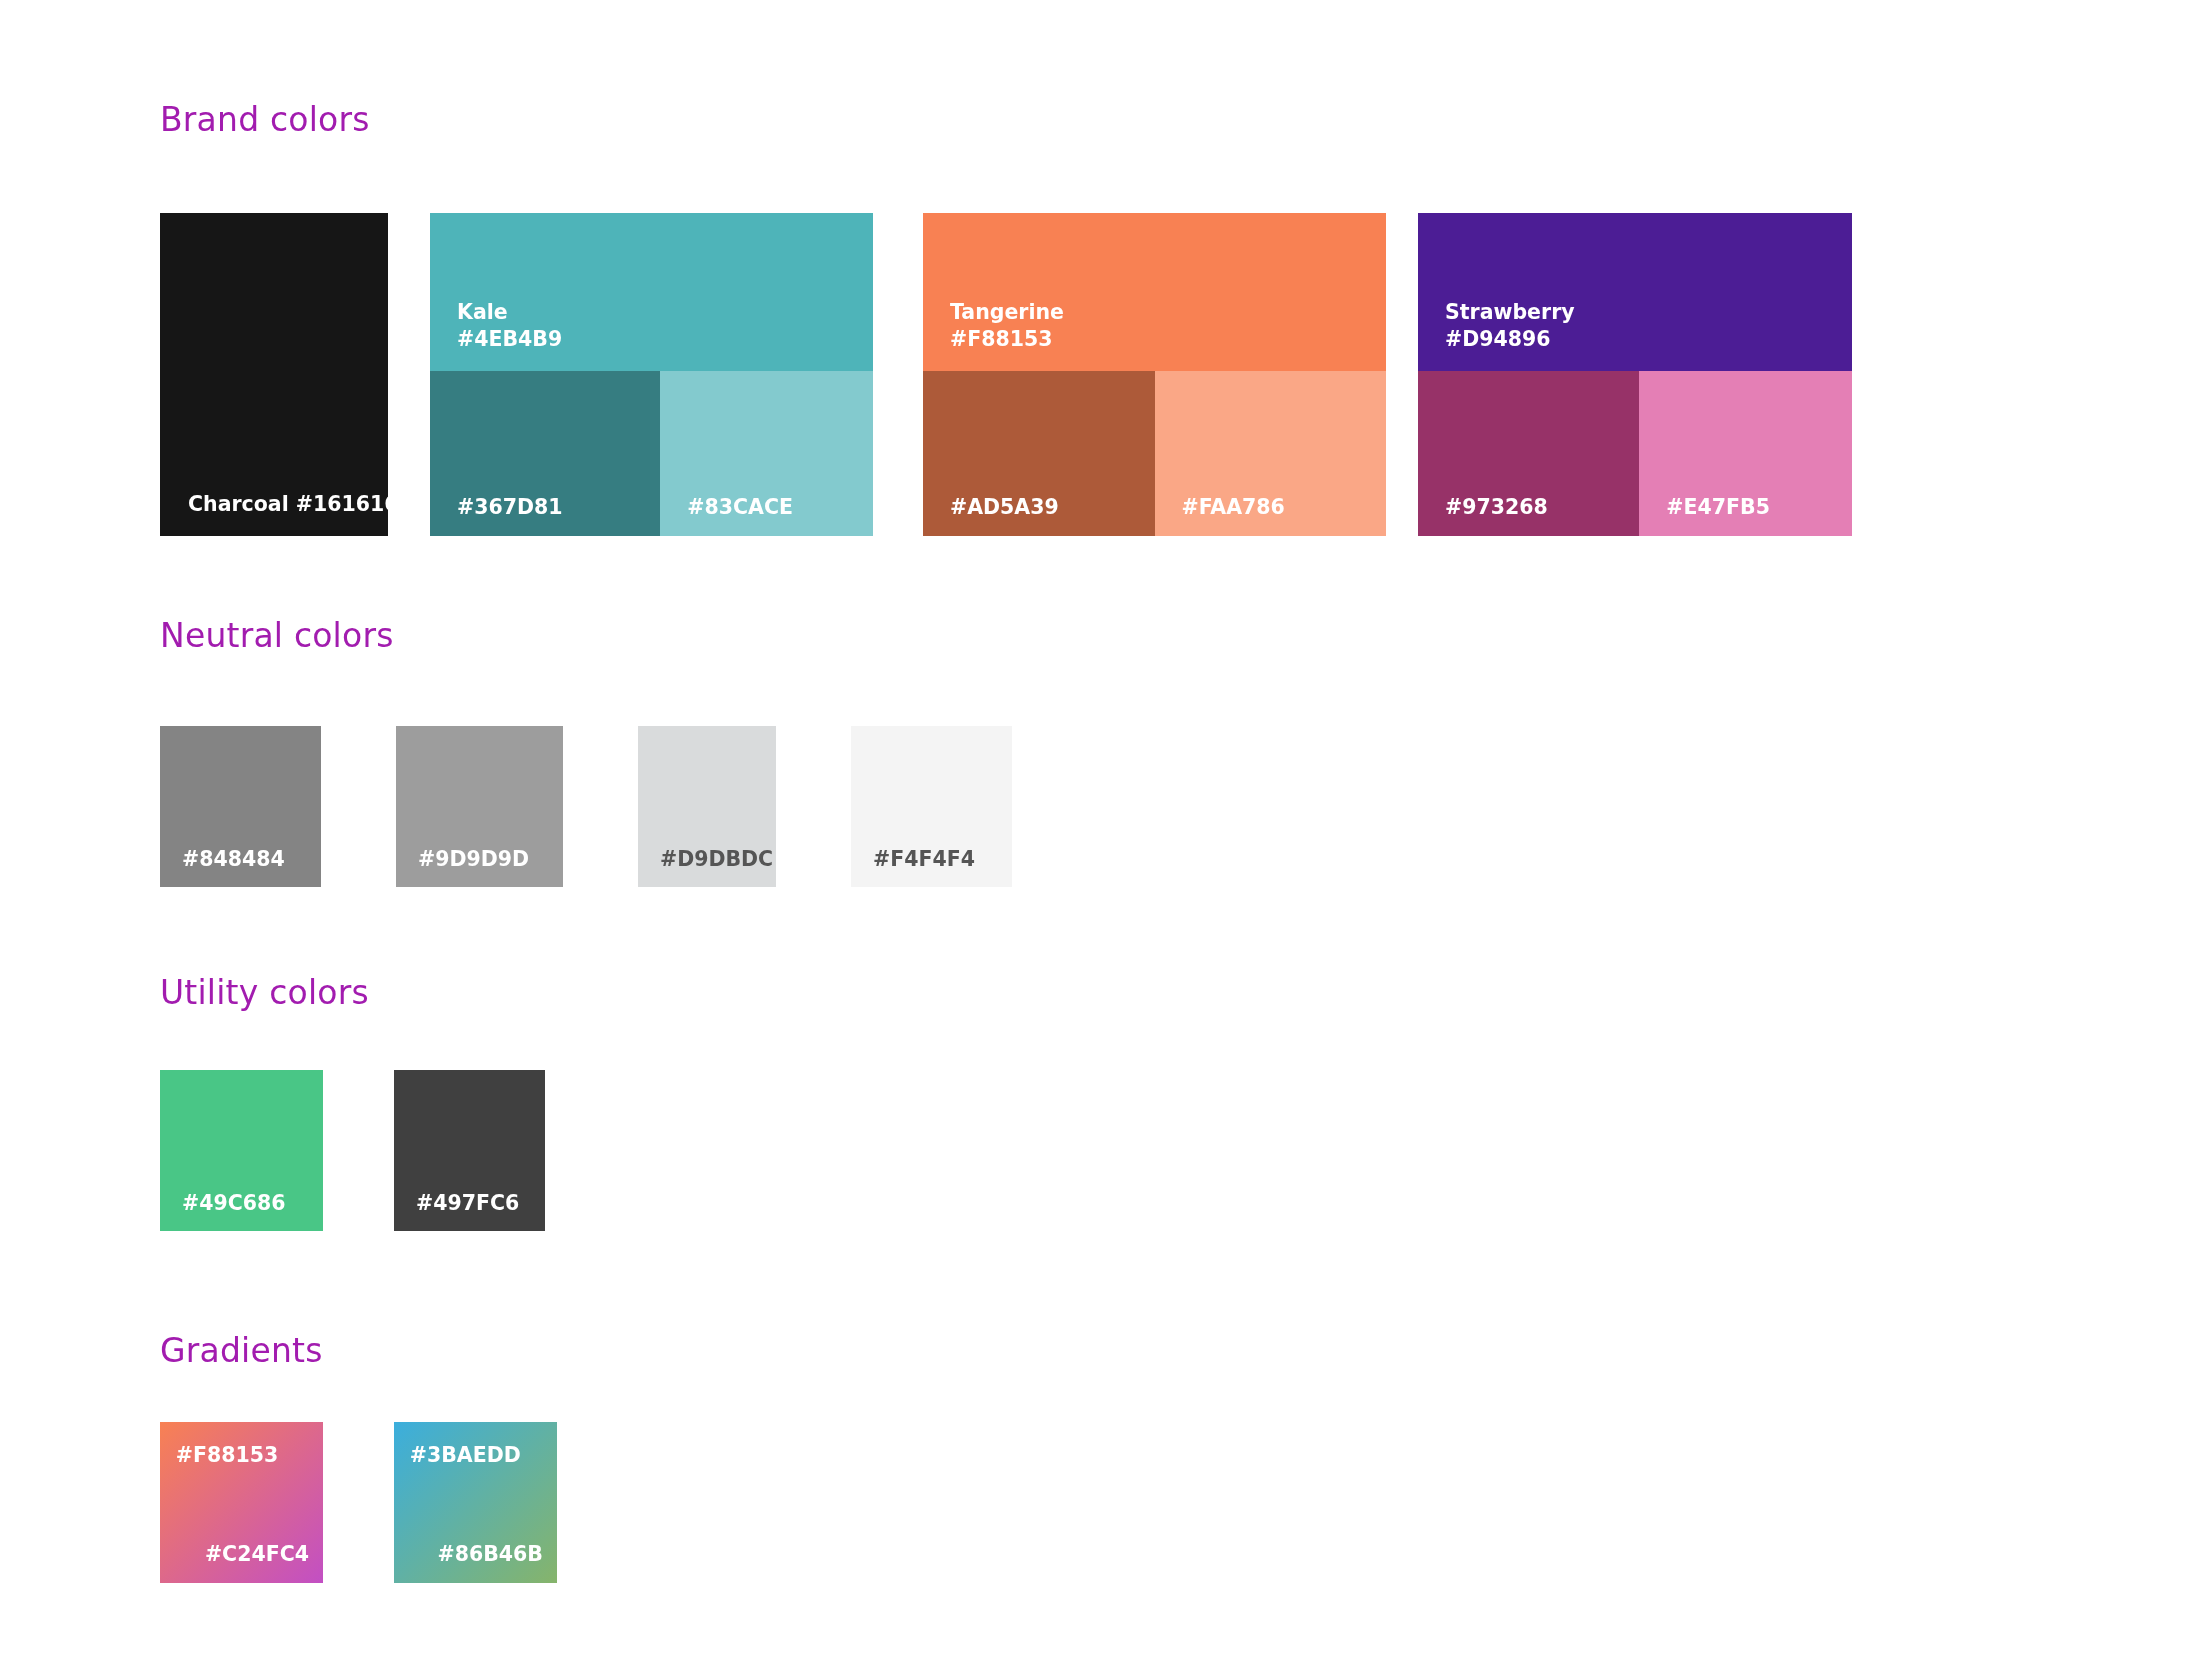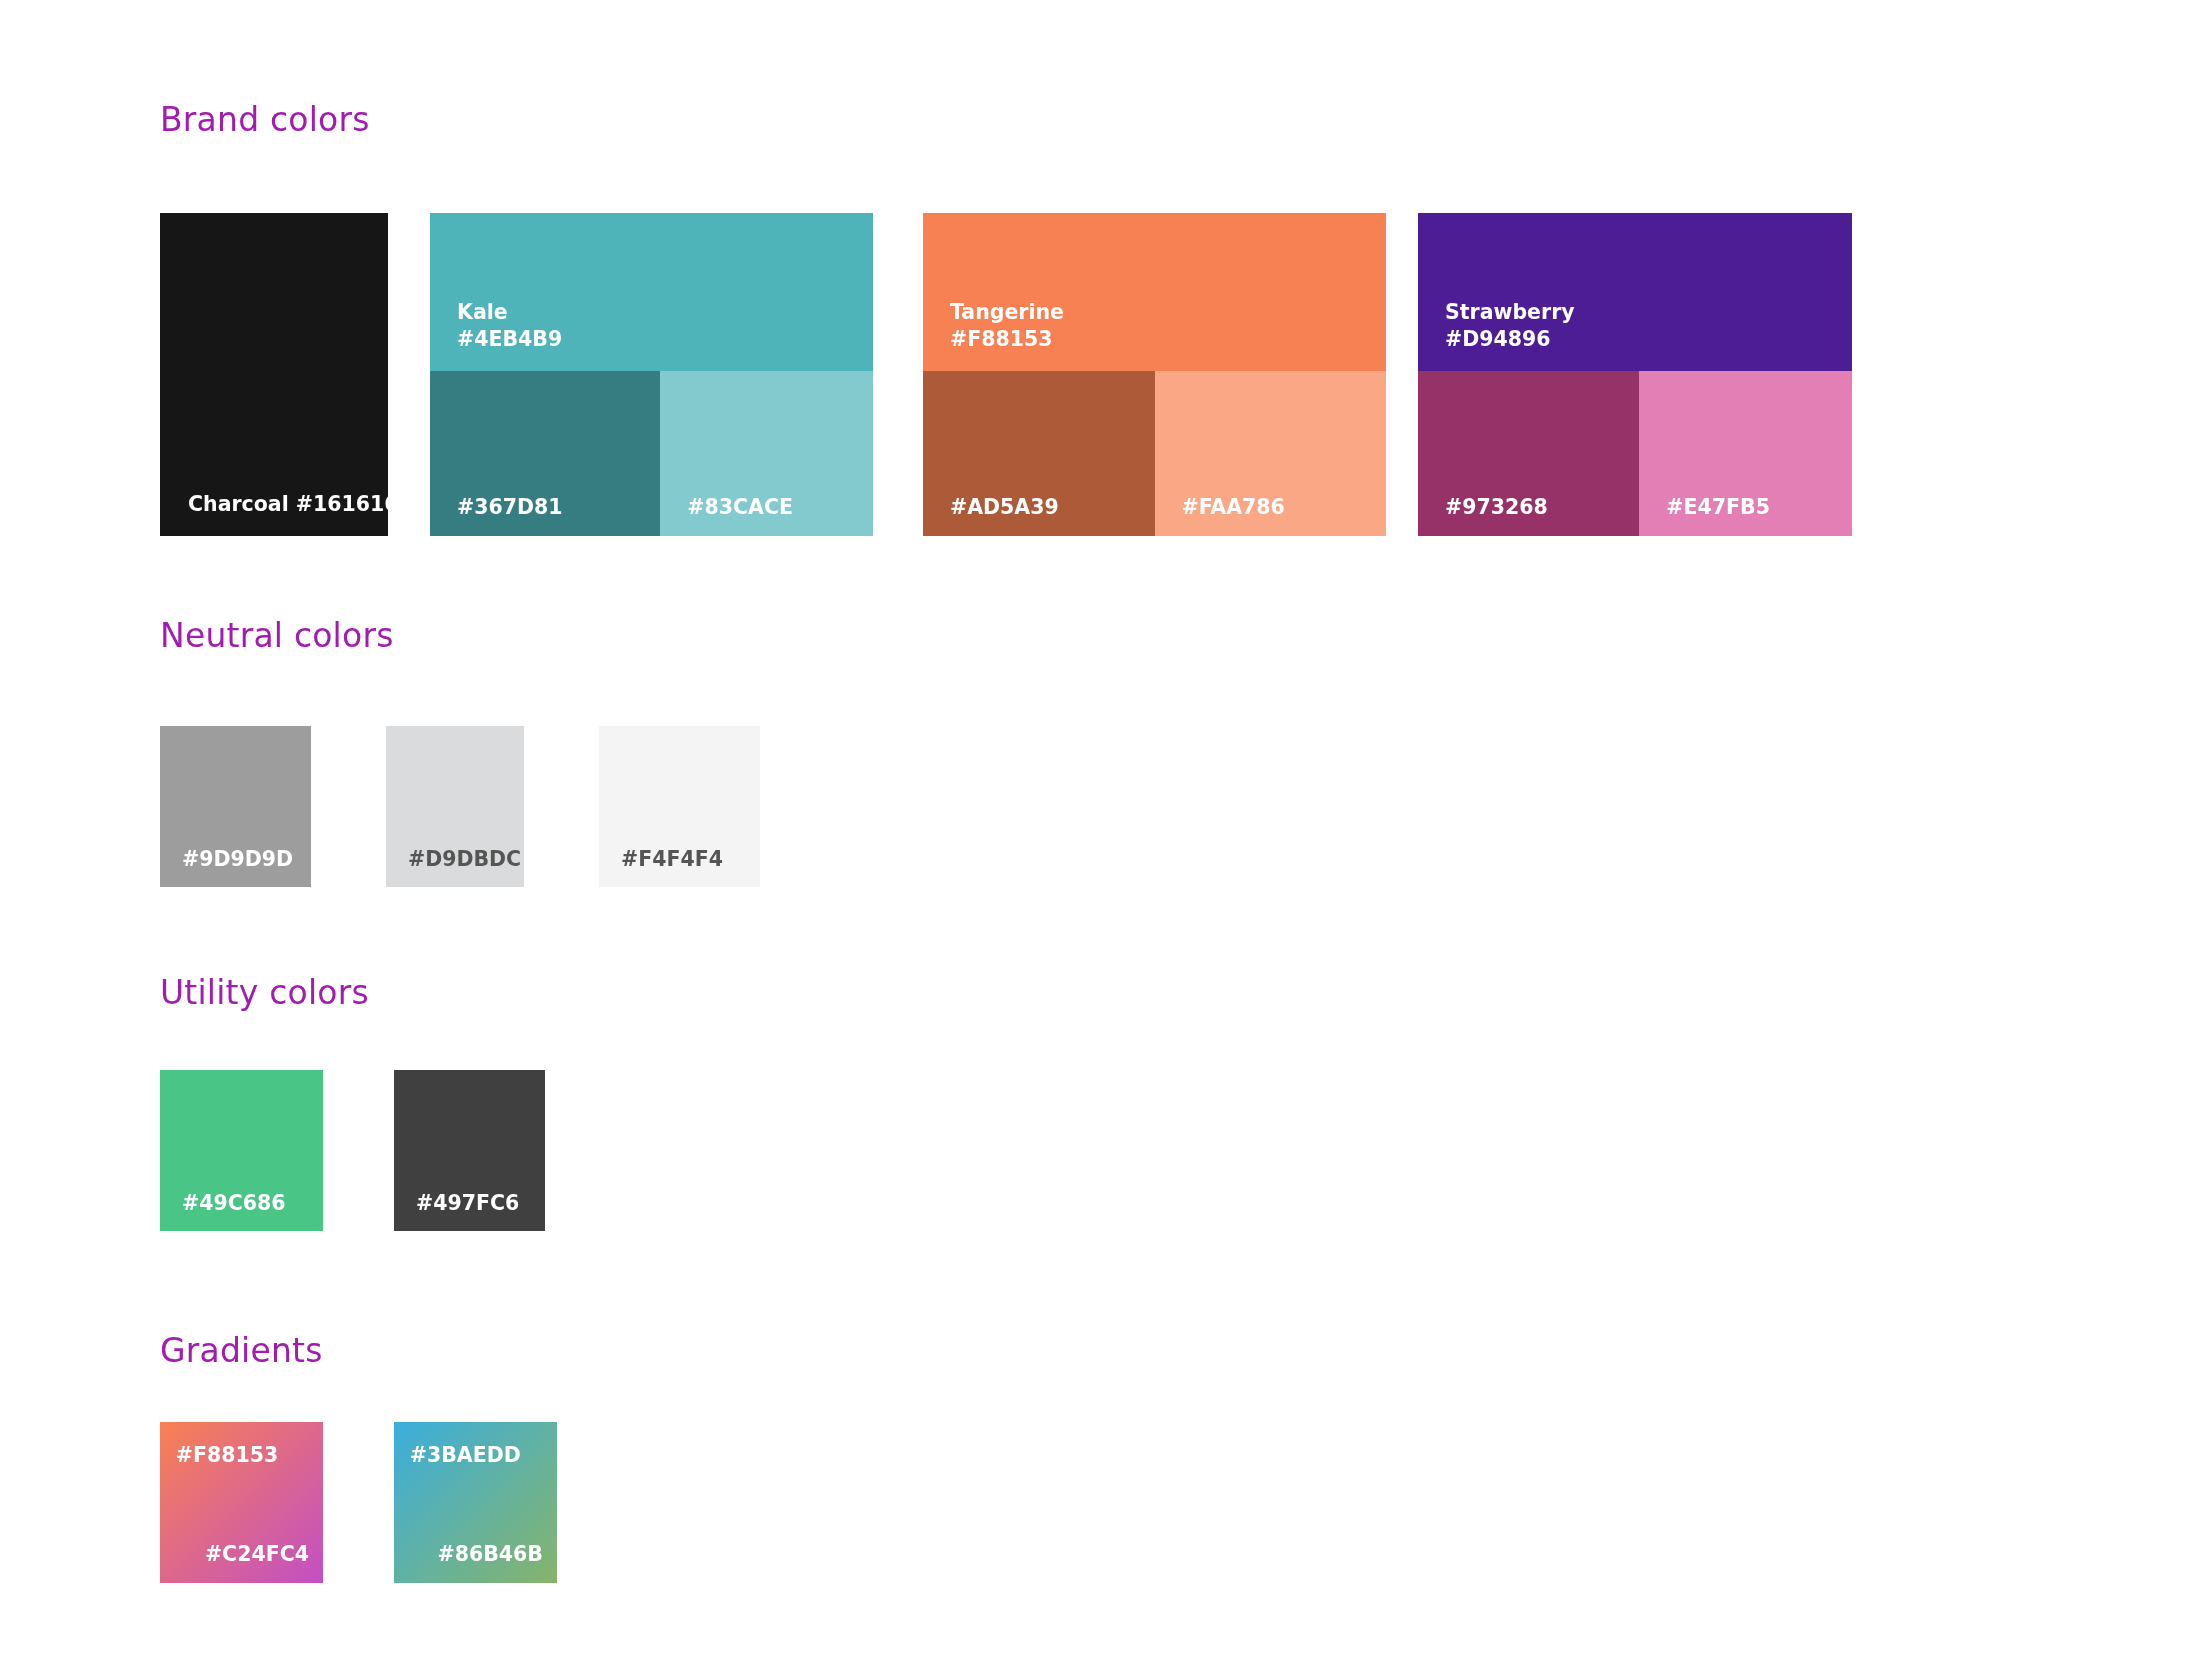--- a/index.html
+++ b/index.html
@@ -231,21 +231,24 @@
           <span class="hx">#E47FB5</span>
         </div>
       </div>
     </div>
 
   </div>
 
   <h2 class="section-heading" style="top:618px;">Neutral colors</h2>
 
   <div class="swatch-row" id="neutral-row" style="top:726px;">
-    <div class="swatch" id="neutral-1" style="width: 151px; height: 161px; margin-right: 75px; background: rgb(157, 157, 157);">
+    <div class="swatch" id="neutral-0" style="width: 161px; height: 161px; margin-right: 75px; background: rgb(132, 132, 132);">
+      <span class="hx" style="color: rgb(255, 255, 255);">#848484</span>
+    </div>
+    <div class="swatch" id="neutral-1" style="width: 167px; height: 161px; margin-right: 75px; background: rgb(157, 157, 157);">
       <span class="hx" style="color: rgb(255, 255, 255);">#9D9D9D</span>
     </div>
     <div class="swatch" id="neutral-2" style="width: 138px; height: 161px; margin-right: 75px; background: rgb(217, 219, 220);">
       <span class="hx" style="color: rgb(85, 85, 85);">#D9DBDC</span>
     </div>
     <div class="swatch" id="neutral-3" style="width: 161px; height: 161px; background: rgb(244, 244, 244);">
       <span class="hx" style="color: rgb(85, 85, 85);">#F4F4F4</span>
     </div>
   </div>
 

